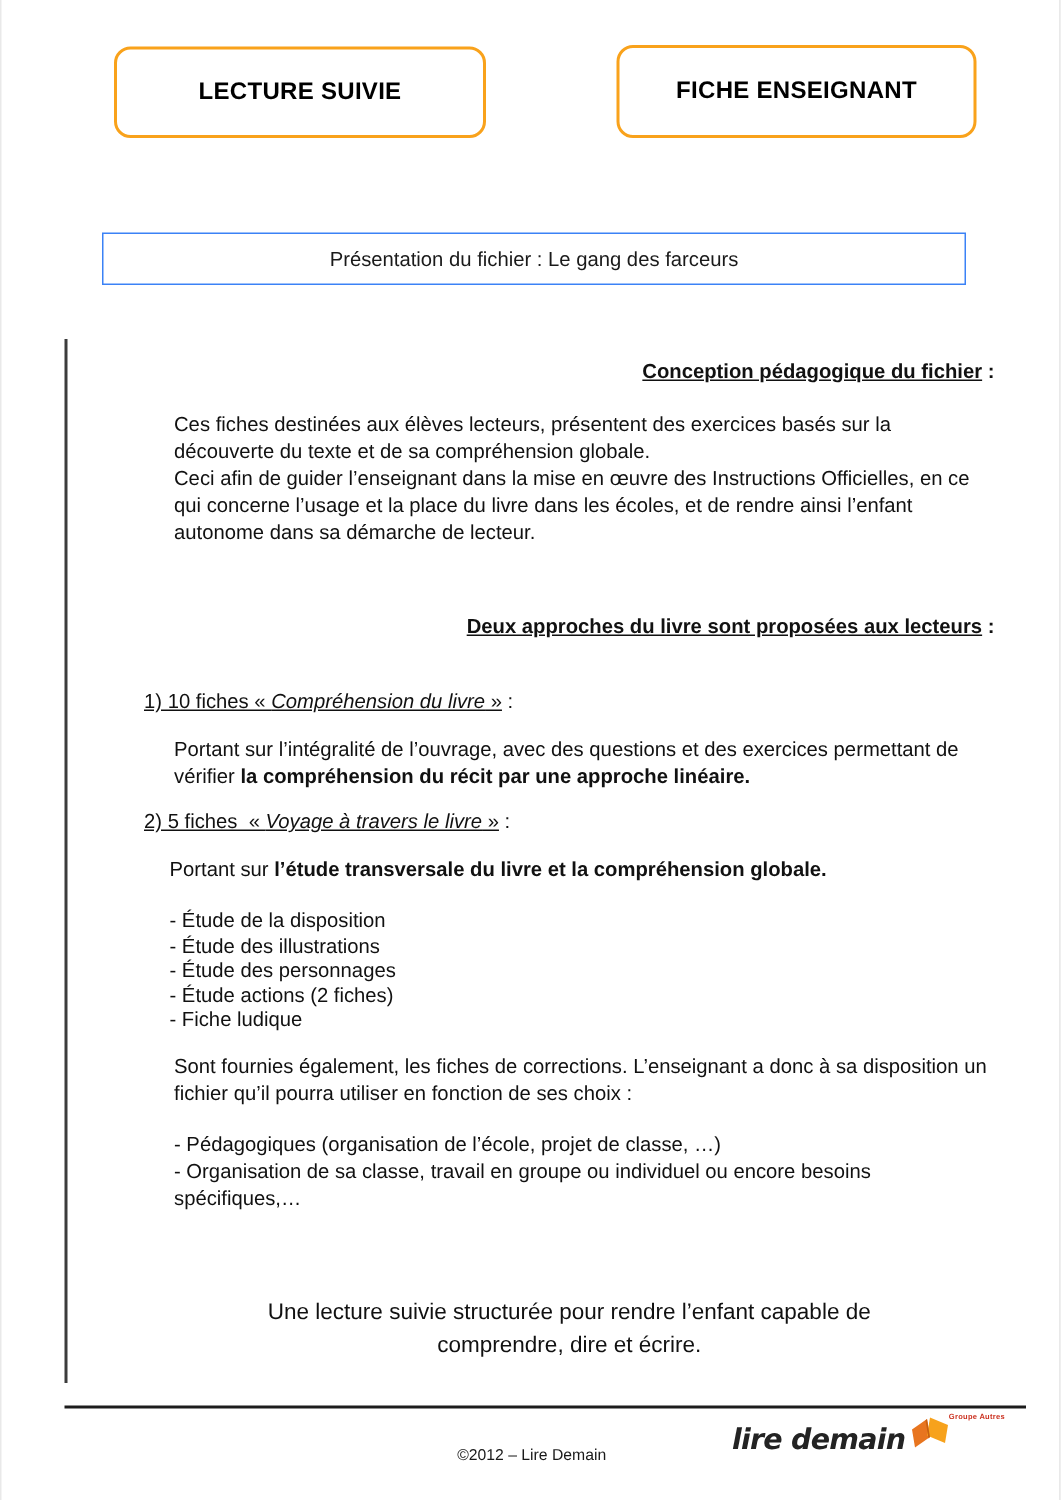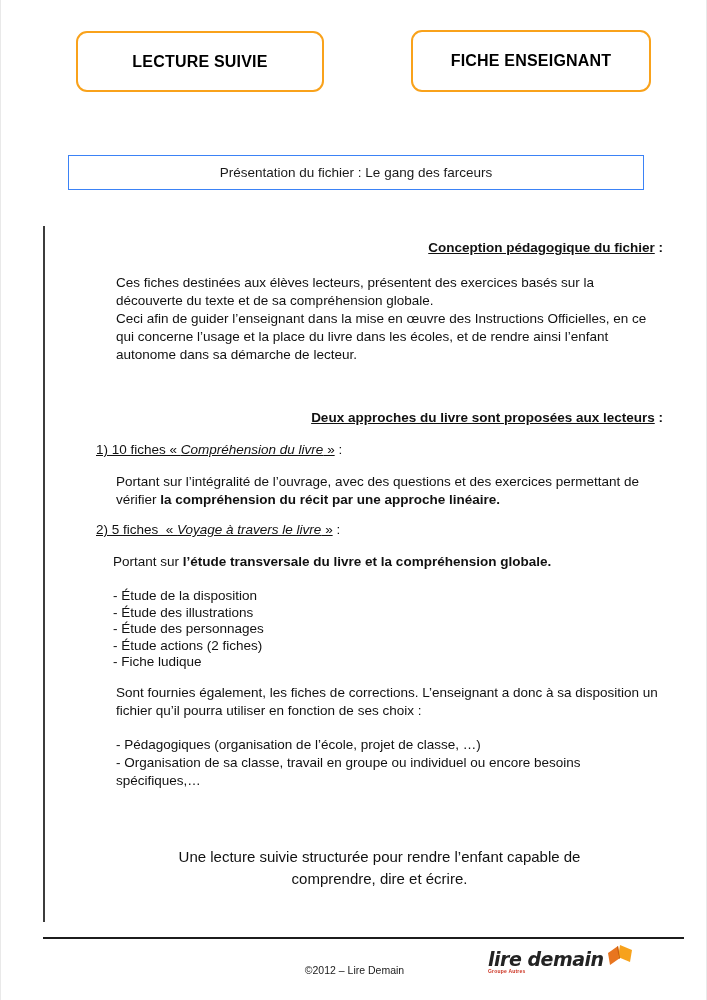--- a/index.html
+++ b/index.html
@@ -49,21 +49,21 @@
     font-size:13.5px; line-height:18px;
   }
   .pre { white-space:pre-wrap; }
   .u { text-decoration:underline; }
   .b { font-weight:bold; }
   .i { font-style:italic; }
 
   .sec-heading { font-weight:bold;text-align:right; }
   .para { margin:17px 0 0 20px; width:545px; }
   .sec2 { margin-top:45px; }
-  .sub-heading { margin-top:14px; }
+  .sub-heading { margin-top:32px; }
   .sub-heading2 { margin-top:12px; }
   .para-sub { margin:14px 0 0 20px; width:545px; }
   .para-sub2 { margin:14px 0 0 17px; width:545px; }
   .study-list { margin:17px 0 0 17px; line-height:16.5px; }
   .para-corr { margin:13px 0 16px 20px; width:545px; }
   .options-list { margin:16px 0 0 20px; width:540px; }
   .closing {
     margin:56px auto 0 auto;
     width:470px;
     text-align:center;
@@ -79,21 +79,21 @@
   .footer-ref {
     position:absolute; left:88px; top:955px;
     font-size:10.5px; color:#1a1a1a;margin-top:48px;
   }
   .footer-copy {
     position:absolute; left:0; top:964px; width:707px;
     text-align:center; font-size:10.5px; color:#1a1a1a;
   }
   .logo {
     position:absolute; left:487px; top:944px;
-    display:flex; flex-direction:column;
+    display:flex; 
   }
   .logo-row { display:flex; align-items:flex-end; }
   .logo-text {
     font-family:"DejaVu Sans", sans-serif;
     font-style:italic; font-weight:bold;
     font-size:19px; letter-spacing:-0.5px; color:#232323;
     line-height:22px;
   }
   .book-icon { margin-left:2px; margin-bottom:0px; }
   .logo-sub {

